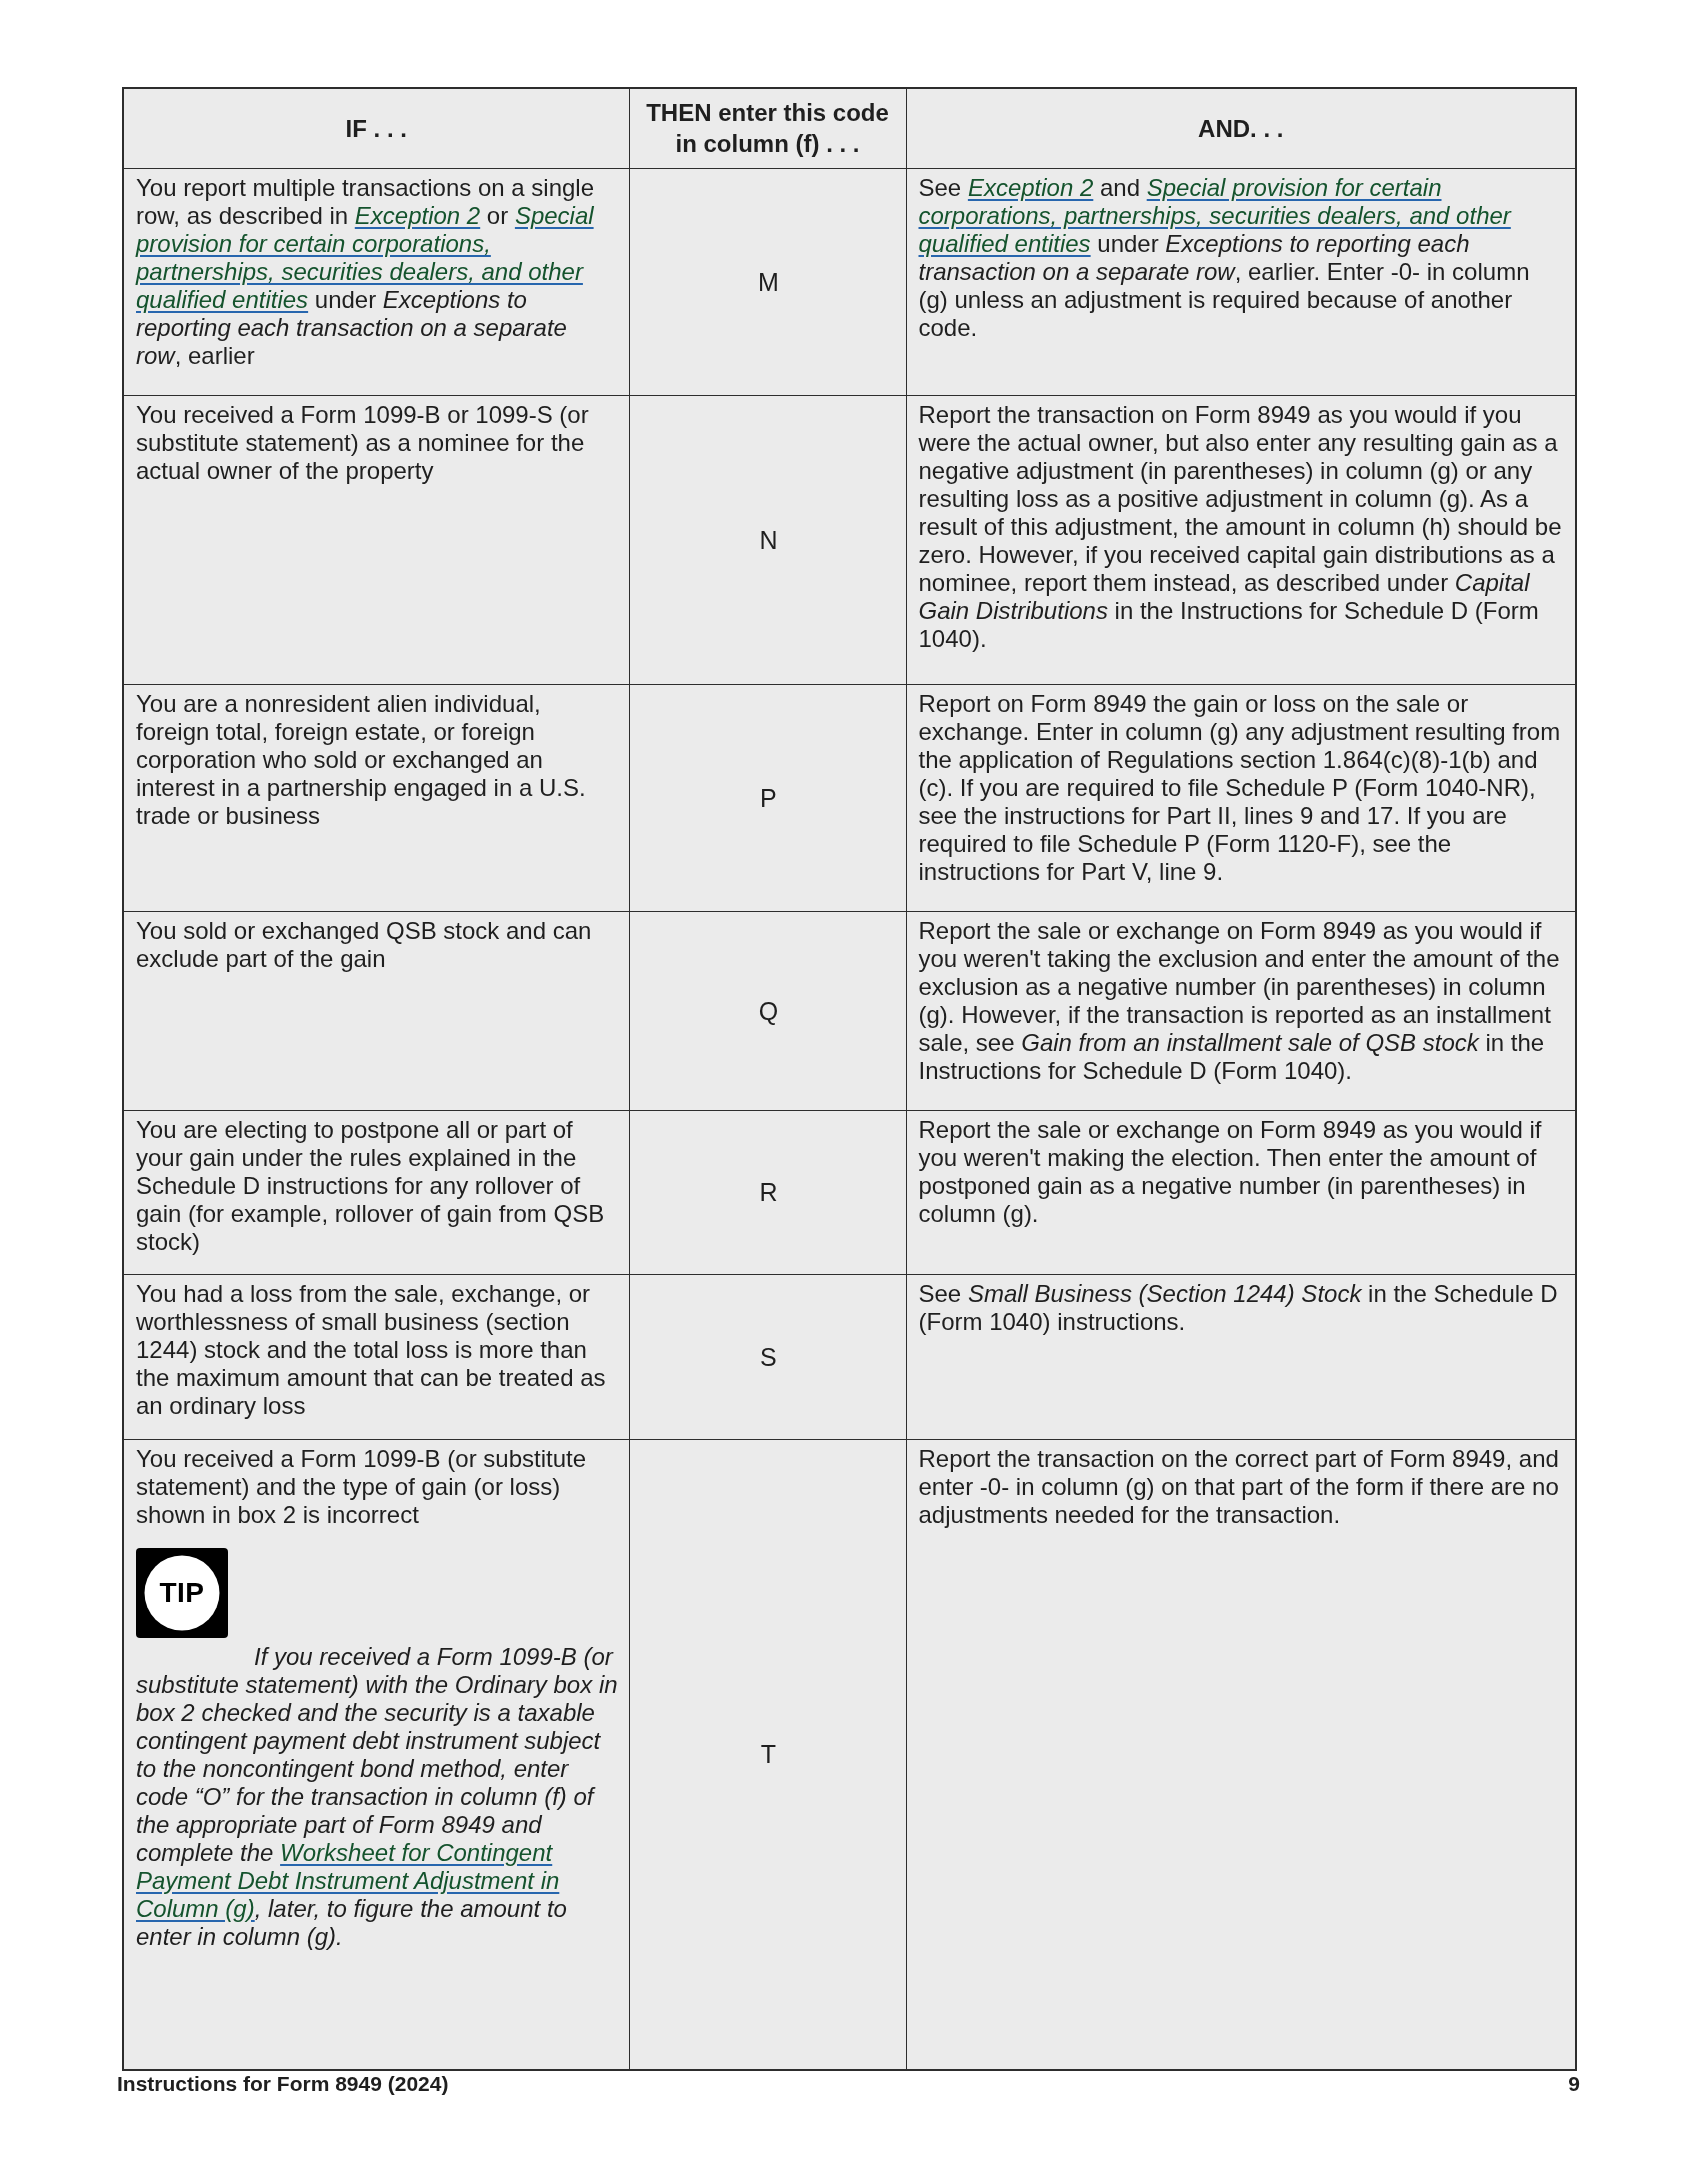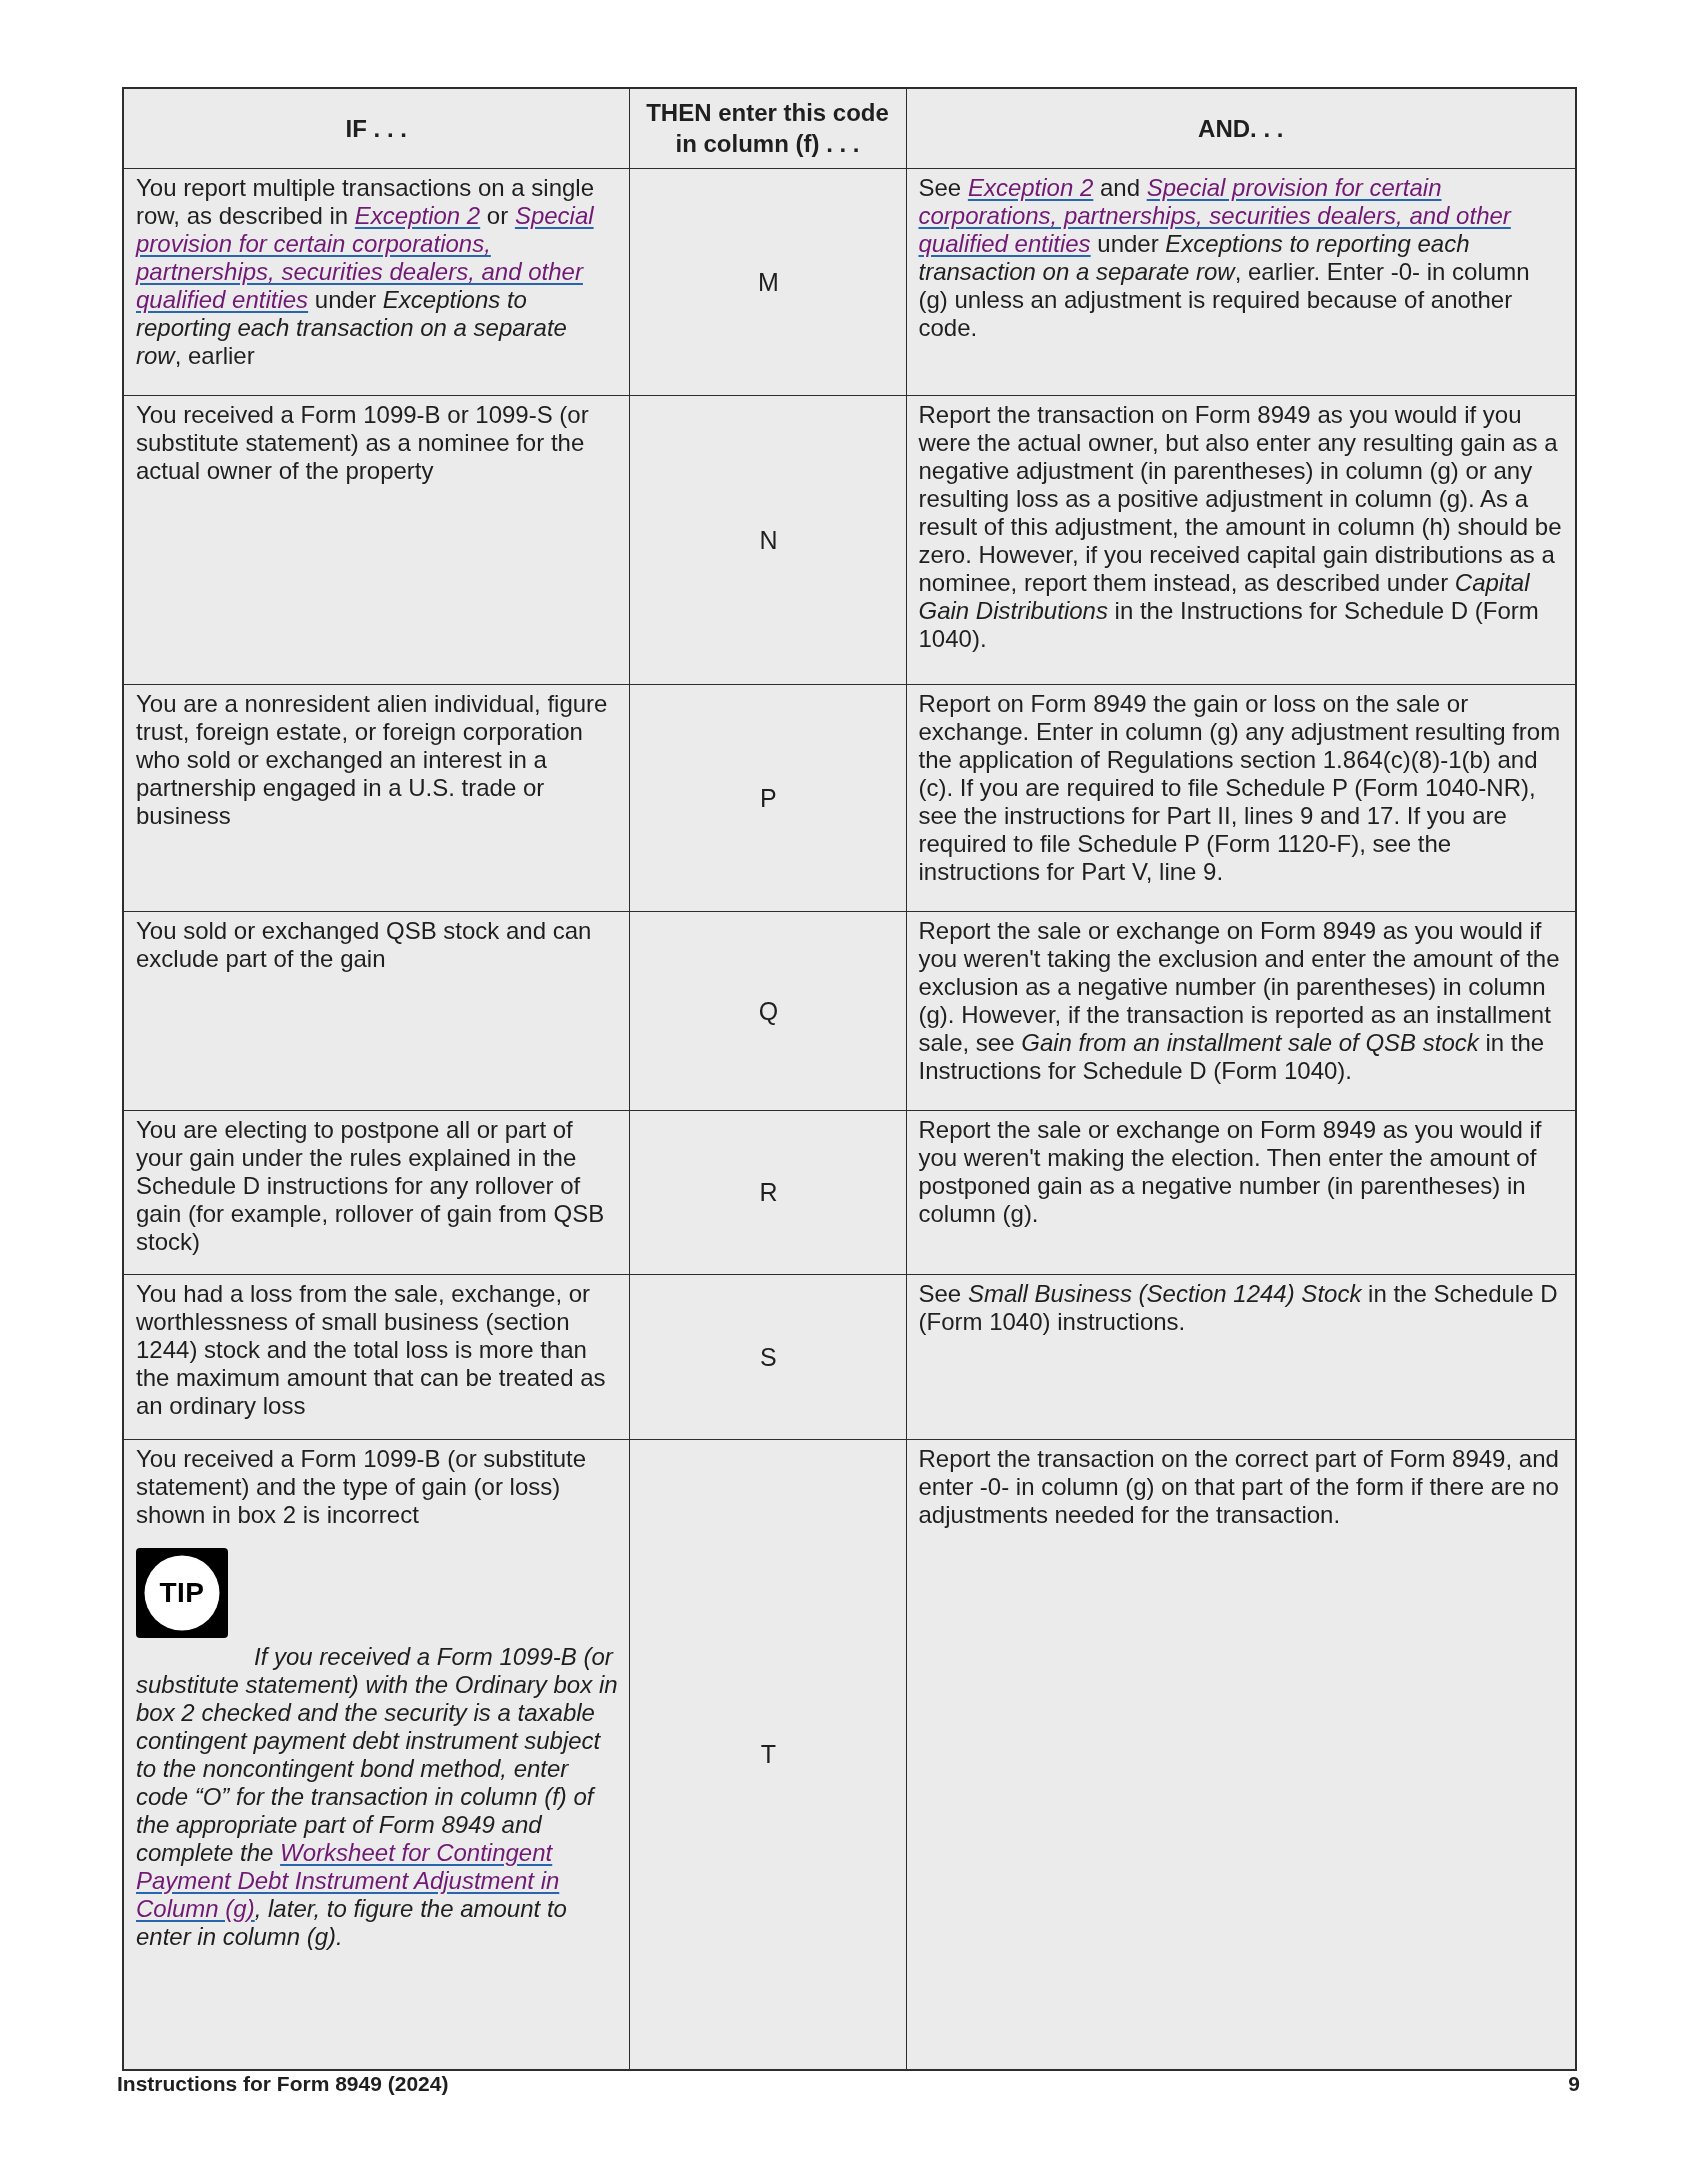--- a/index.html
+++ b/index.html
@@ -51,21 +51,21 @@
   tr.r6 { height:631px;padding-left:29px; }
   td.code-cell {
     text-align:center;
     vertical-align:middle;
     font-size:25px;
   }
   .seg-n { font-style:normal; }
   .seg-i { font-style:italic; }
   .seg-l {
     font-style:italic;
-    color:#701a75;
+    color:#14532d;
     text-decoration:underline;
     text-decoration-color:#2766ae;
     text-underline-offset:3.4px;
     cursor:pointer;
   }
   .tip-wrap { position:relative; margin-top:19px; }
   .tip-icon {
     display:block;
     width:92px; height:90px;
     background:#000000;
@@ -127,21 +127,21 @@
       <td><span class="seg-n">See </span><span class="seg-l">Exception 2</span><span class="seg-n"> and </span><span class="seg-l">Special provision for certain corporations, partnerships, securities dealers, and other qualified entities</span><span class="seg-n"> under </span><span class="seg-i">Exceptions to reporting each transaction on a separate row</span><span class="seg-n">, earlier. Enter -0- in column (g) unless an adjustment is required because of another code.</span></td>
     </tr>
 
     <tr class="r1">
       <td><span class="seg-n">You received a Form 1099-B or 1099-S (or substitute statement) as a nominee for the actual owner of the property</span></td>
       <td class="code-cell">N</td>
       <td><span class="seg-n">Report the transaction on Form 8949 as you would if you were the actual owner, but also enter any resulting gain as a negative adjustment (in parentheses) in column (g) or any resulting loss as a positive adjustment in column (g). As a result of this adjustment, the amount in column (h) should be zero. However, if you received capital gain distributions as a nominee, report them instead, as described under </span><span class="seg-i">Capital Gain Distributions</span><span class="seg-n"> in the Instructions for Schedule D (Form 1040).</span></td>
     </tr>
 
     <tr class="r2">
-      <td><span class="seg-n">You are a nonresident alien individual, figure trust, foreign estate, or foreign corporation who sold or exchanged an interest in a partnership engaged in a U.S. trade or business</span></td>
+      <td><span class="seg-n">You are a nonresident alien individual, foreign total, foreign estate, or foreign corporation who sold or exchanged an interest in a partnership engaged in a U.S. trade or business</span></td>
       <td class="code-cell">P</td>
       <td><span class="seg-n">Report on Form 8949 the gain or loss on the sale or exchange. Enter in column (g) any adjustment resulting from the application of Regulations section 1.864(c)(8)-1(b) and (c). If you are required to file Schedule P (Form 1040-NR), see the instructions for Part II, lines 9 and 17. If you are required to file Schedule P (Form 1120-F), see the instructions for Part V, line 9.</span></td>
     </tr>
 
     <tr class="r3">
       <td><span class="seg-n">You sold or exchanged QSB stock and can exclude part of the gain</span></td>
       <td class="code-cell">Q</td>
       <td><span class="seg-n">Report the sale or exchange on Form 8949 as you would if you weren't taking the exclusion and enter the amount of the exclusion as a negative number (in parentheses) in column (g). However, if the transaction is reported as an installment sale, see </span><span class="seg-i">Gain from an installment sale of QSB stock</span><span class="seg-n"> in the Instructions for Schedule D (Form 1040).</span></td>
     </tr>
 

